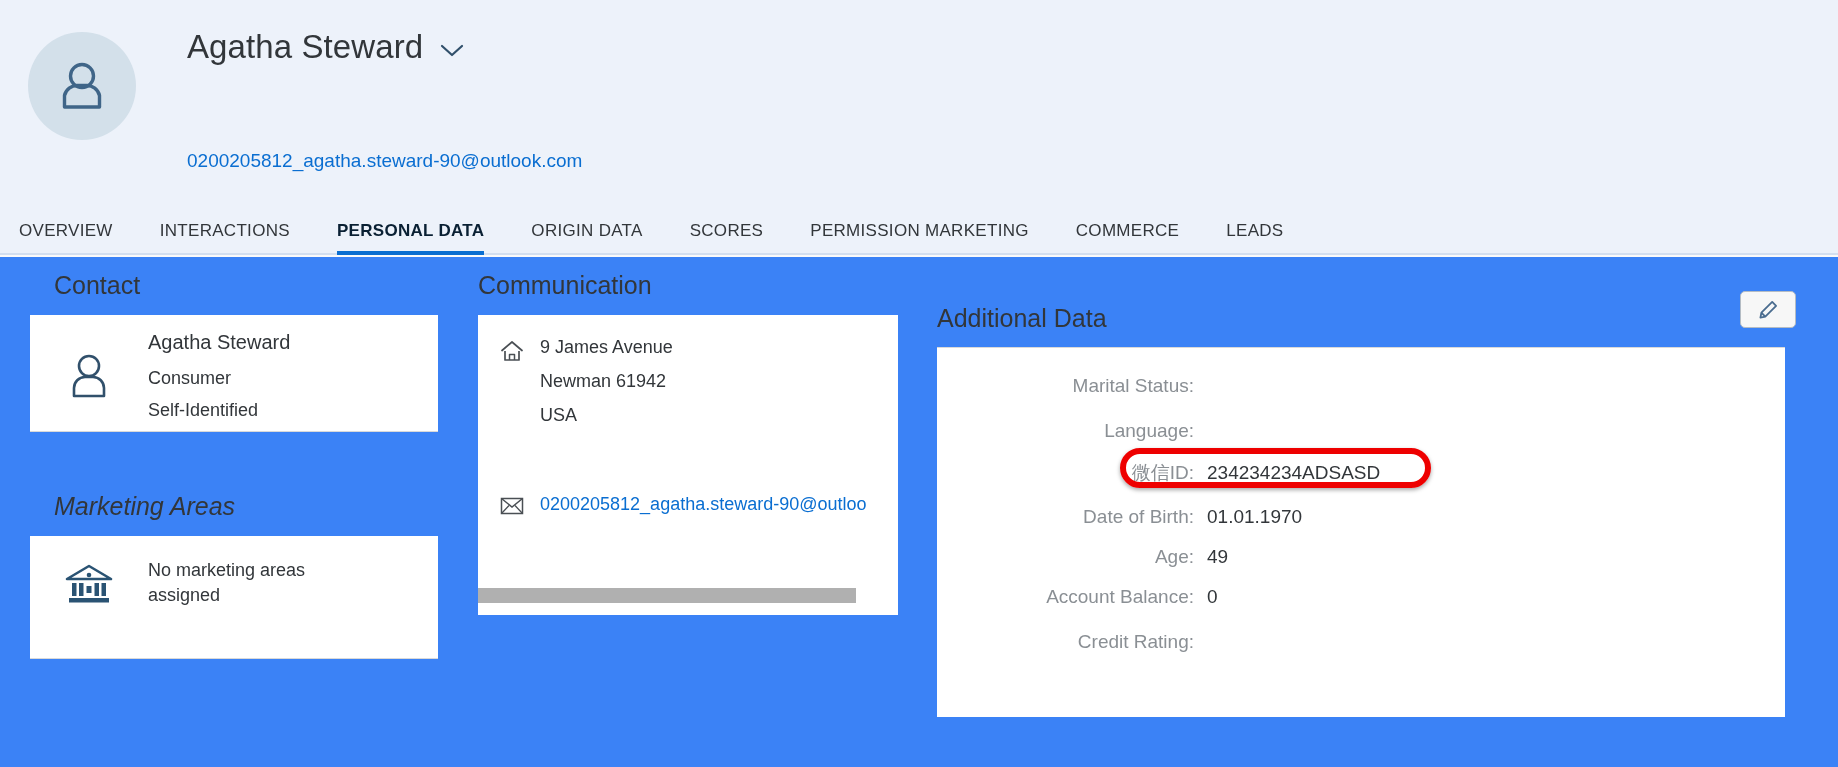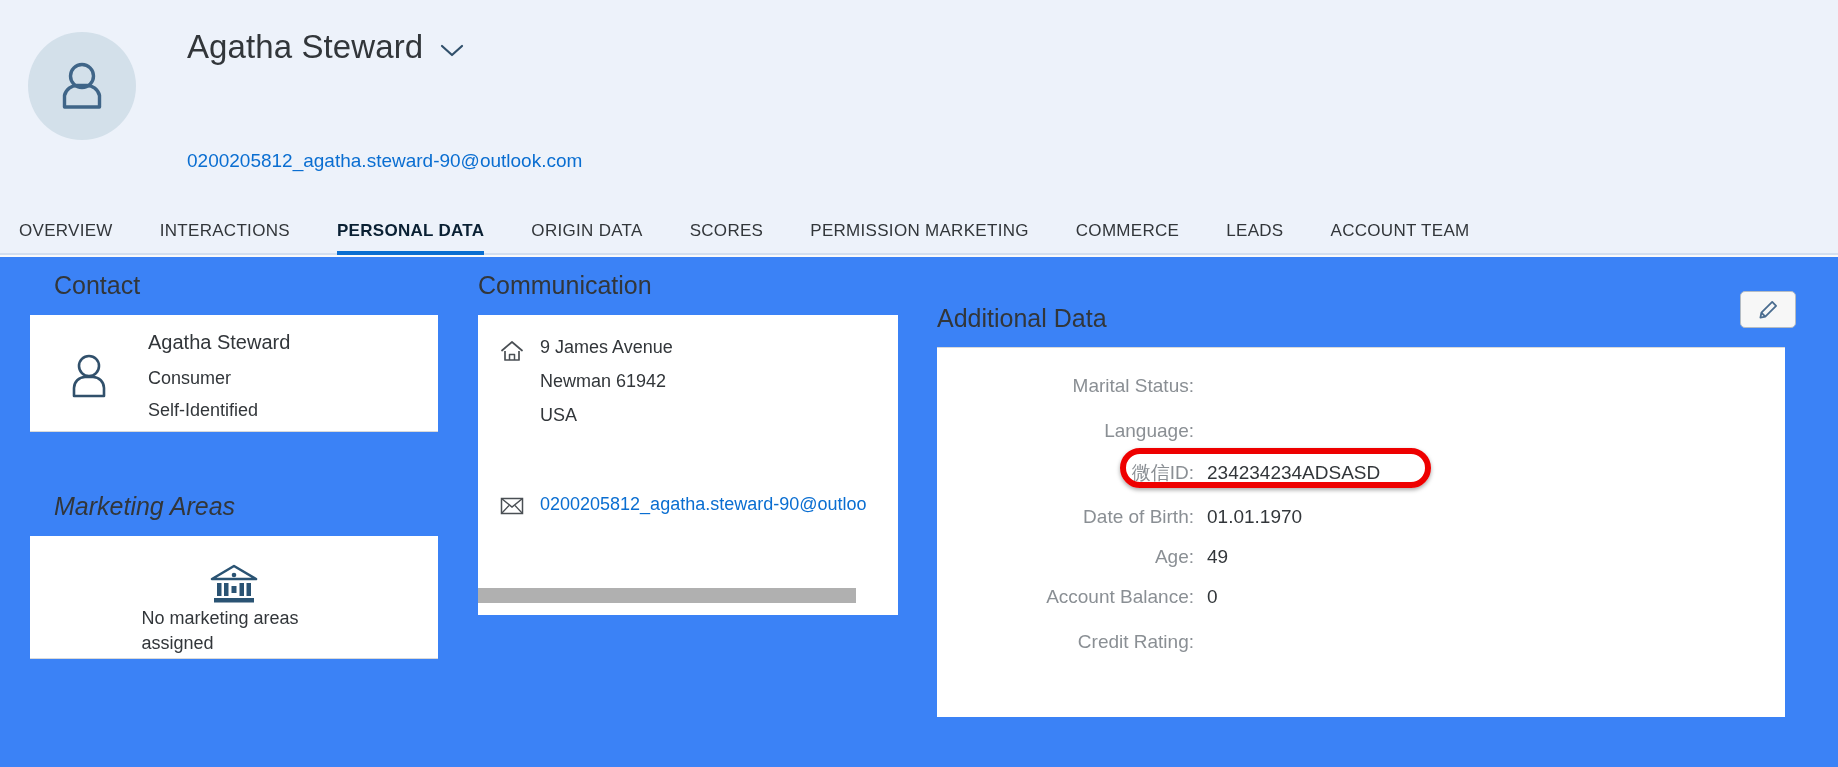--- a/index.html
+++ b/index.html
@@ -188,23 +188,22 @@
     margin-bottom: 11px;
     white-space: nowrap;
   }
 
   .mkt-wrap { margin-top: 60px; }
   .mkt-wrap .section-title { padding-left: 24px; margin-bottom: 15px; font-style: italic; }
 
   .mkt-card {
     height: 123px;
     display: flex;
-    align-items: center;
+    align-items: flex-start;
     padding-top: 22px;
-    flex-direction: column;
   }
   .mkt-icon {
     width: 118px;
     display: flex;
     justify-content: center;
     padding-top: 4px;
   }
   .mkt-text {
     font-size: 18px;
     color: #32363a;
@@ -352,21 +351,20 @@
 
     <div class="tabbar">
       <div class="tab">OVERVIEW</div>
       <div class="tab">INTERACTIONS</div>
       <div class="tab active">PERSONAL DATA</div>
       <div class="tab">ORIGIN DATA</div>
       <div class="tab">SCORES</div>
       <div class="tab">PERMISSION MARKETING</div>
       <div class="tab">COMMERCE</div>
       <div class="tab">LEADS</div>
-      <div class="tab">ACCOUNT TEAM</div>
     </div>
   </div>
 
   <div class="content">
 
     <div class="edit-btn">
       <svg width="22" height="22" viewBox="0 0 22 22">
         <path d="M15.2 2.9 L19.1 6.8 L8.3 17.6 L3.4 18.6 L4.4 13.7 Z" fill="none" stroke="#4a6c8f" stroke-width="1.8" stroke-linejoin="round"></path>
         <path d="M4.4 13.7 L8.3 17.6" fill="none" stroke="#4a6c8f" stroke-width="1.8"></path>
       </svg>

